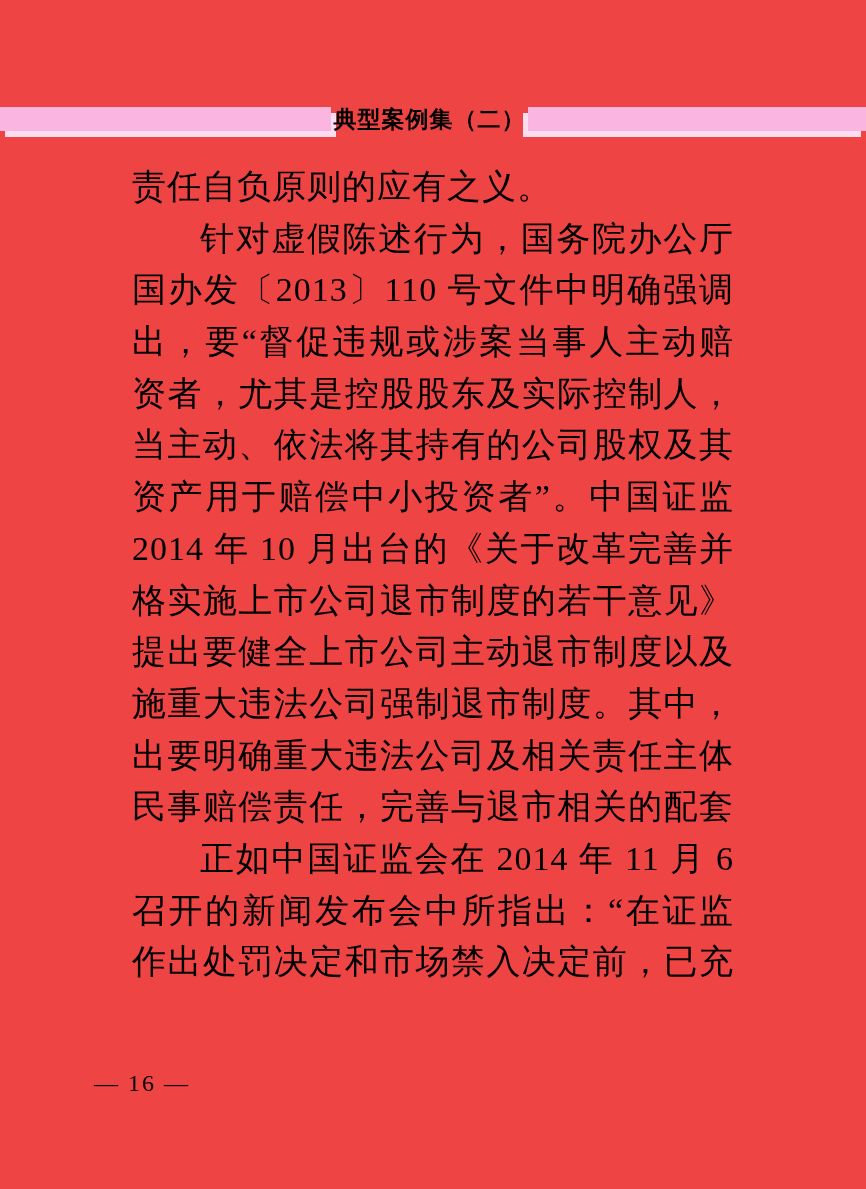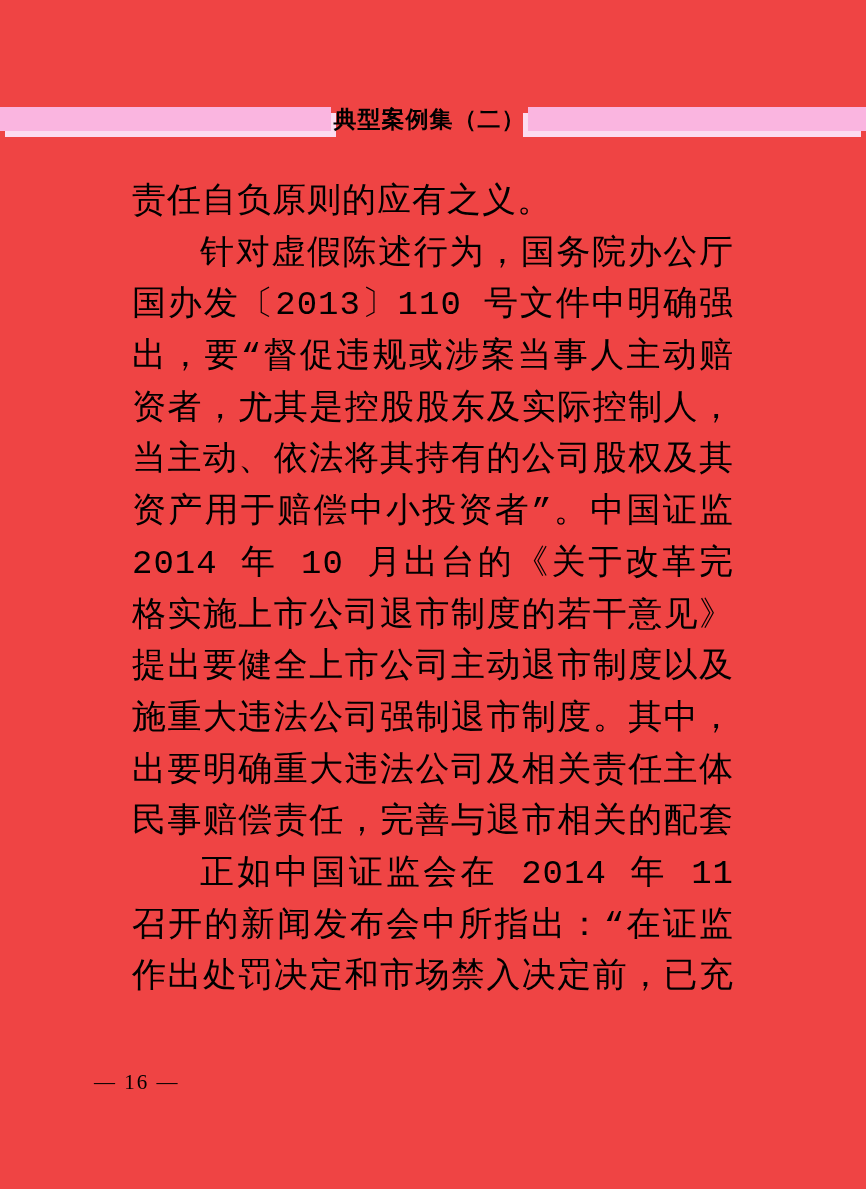--- a/index.html
+++ b/index.html
@@ -43,42 +43,41 @@
     font-size: 23px;
     line-height: 26px;
     letter-spacing: 1px;
     white-space: nowrap;
     color: #000000;
   }
   
   .body-text {
     position: absolute;
     left: 132px;
-    top: 177px;
+    top: 161px;
     width: 602px;
-    font-family: Liberation Mono, monospace;
   }
   .text-line {
     height: 51.7px;
     line-height: 51.7px;
     font-size: 34px;
     letter-spacing: 1px;
     text-align: justify;
     text-align-last: justify;
     text-justify: inter-ideograph;
     overflow: hidden;
   }
   .text-line.indent { text-indent: 68px; }
   .text-line.flush  { text-align-last: left; }
   
   .page-number {
     position: absolute;
     left: 94px;
     top: 1070px;
-    font-size: 21px;
+    font-size: 24px;
     letter-spacing: 2px;
     white-space: nowrap;
   }
 </style>
 </head>
 <body>
 
 <div class="page">
 
   <div class="running-head">

